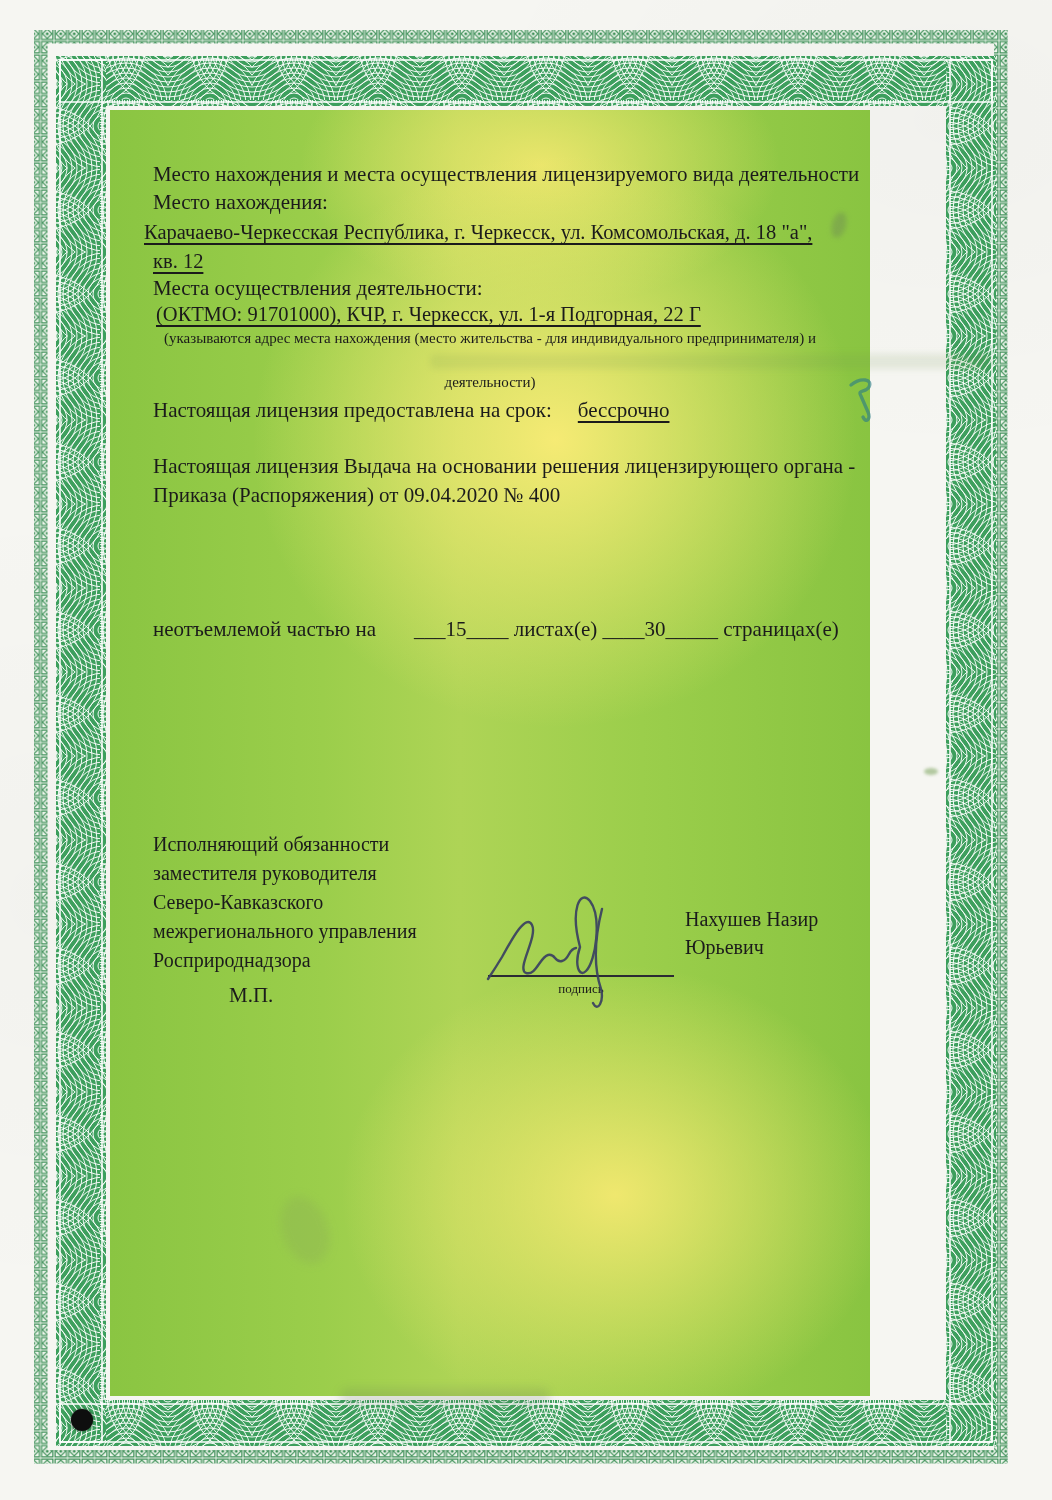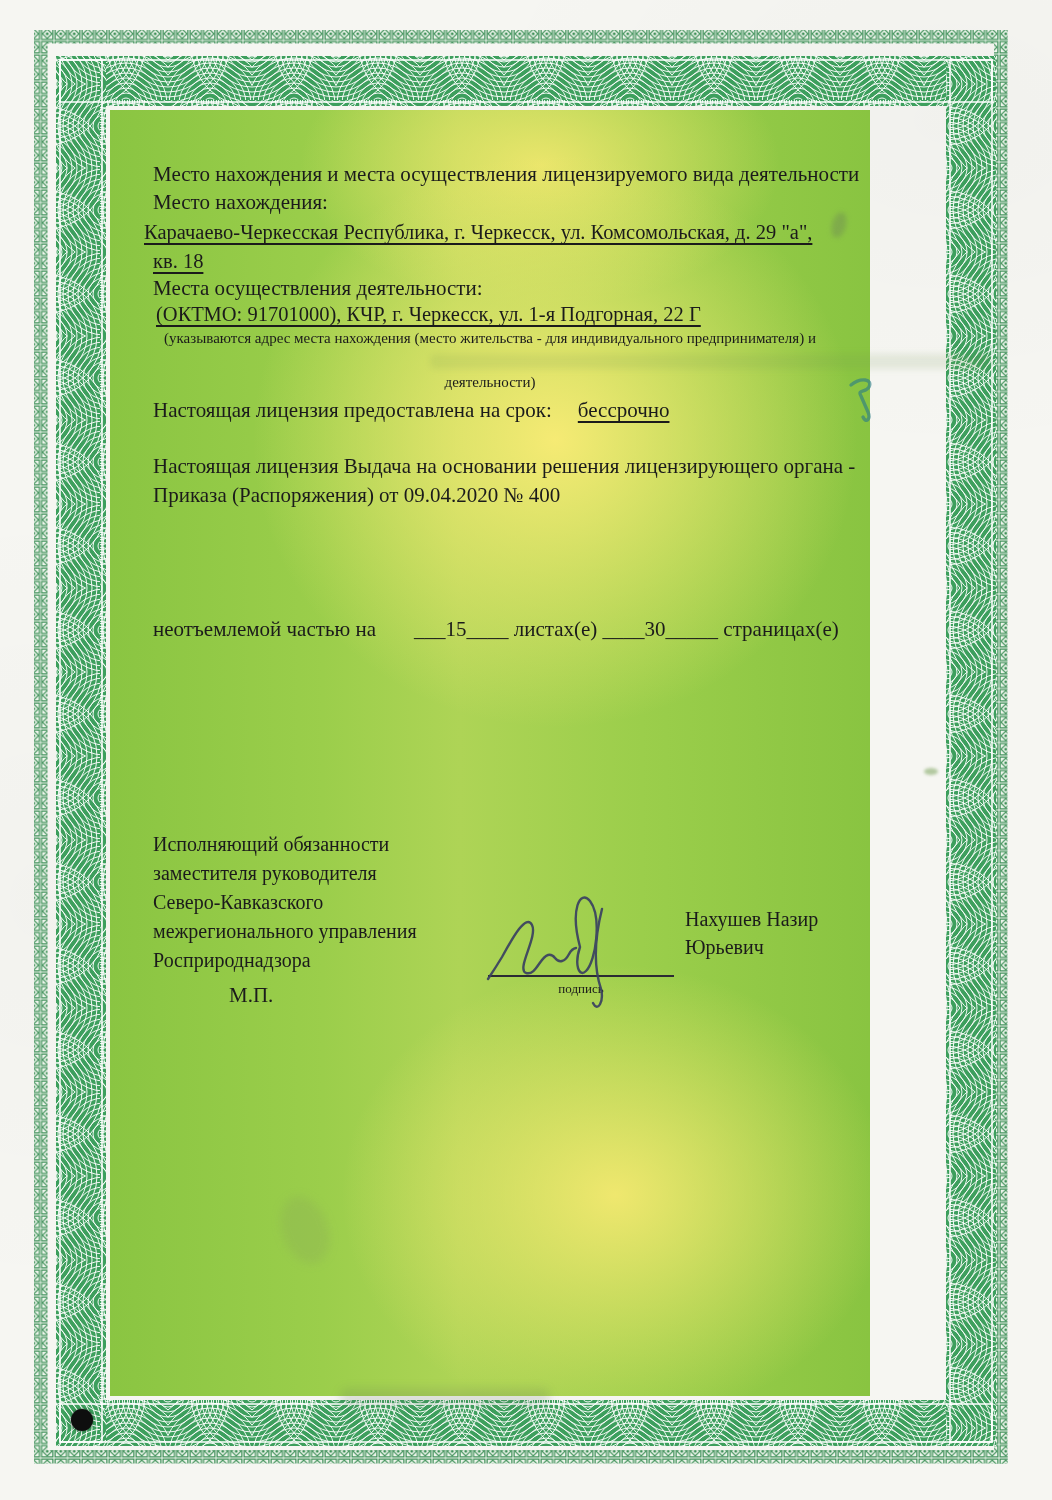--- a/index.html
+++ b/index.html
@@ -94,23 +94,23 @@
     <rect x="60" y="60" width="42" height="1382" fill="none" stroke="#ffffff" stroke-width="1.5"></rect>
     <rect x="950" y="60" width="42" height="1382" fill="none" stroke="#ffffff" stroke-width="1.5"></rect>
   </svg>
 
   <div class="content">
 
     <div class="t" style="left:43px; top:52px;">Место нахождения и места осуществления лицензируемого вида деятельности</div>
 
     <div class="t" style="left:43px; top:80px;">Место нахождения:</div>
 
-    <div class="t u" style="left:34px; top:110px; font-size:20.5px;">Карачаево-Черкесская Республика, г. Черкесск, ул. Комсомольская, д. 29 "а",</div>
+    <div class="t u" style="left:34px; top:110px; font-size:20.5px;">Карачаево-Черкесская Республика, г. Черкесск, ул. Комсомольская, д. 18 "а",</div>
 
-    <div class="t u" style="left:43px; top:139px; font-size:20.5px;">кв. 18</div>
+    <div class="t u" style="left:43px; top:139px; font-size:20.5px;">кв. 12</div>
 
     <div class="t" style="left:43px; top:166px;">Места осуществления деятельности:</div>
 
     <div class="t u" style="left:46px; top:192px; font-size:20.5px;">(ОКТМО: 91701000), КЧР, г. Черкесск, ул. 1-я Подгорная, 22 Г</div>
 
     <div class="t small-note" style="top:219px;">(указываются адрес места нахождения (место жительства - для индивидуального предпринимателя) и</div>
     <div class="t small-note" style="top:263px;">деятельности)</div>
 
     <div class="t" style="left:43px; top:288px;text-align:center;">
       <span>Настоящая лицензия предоставлена на срок:</span><span class="u gap-l">бессрочно</span>

